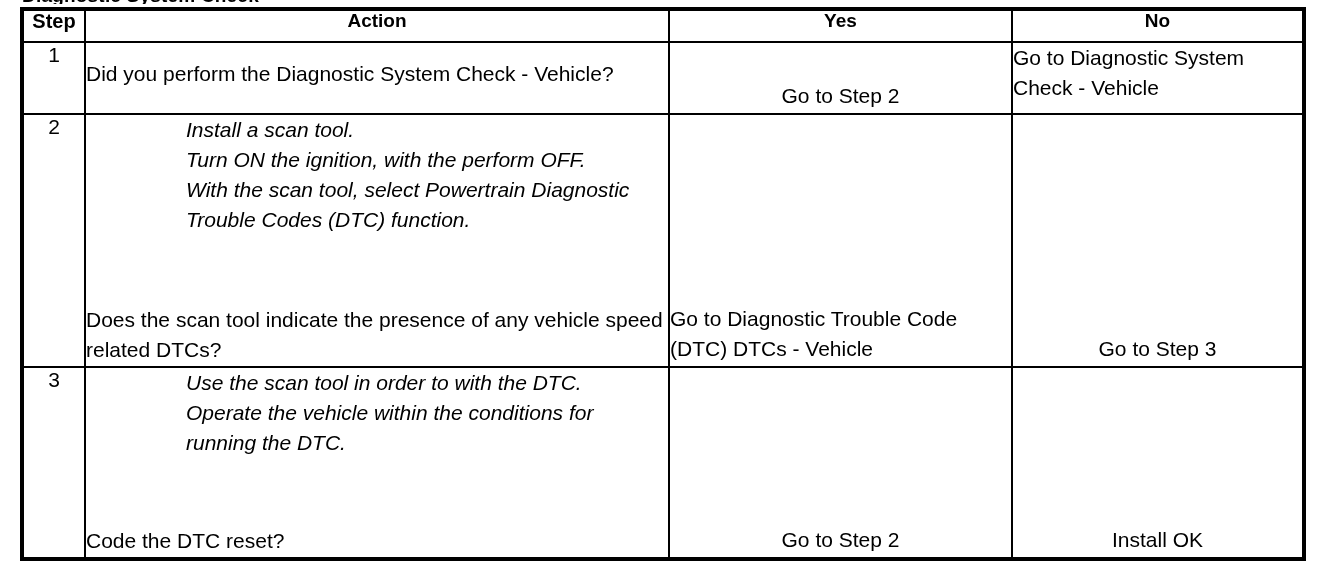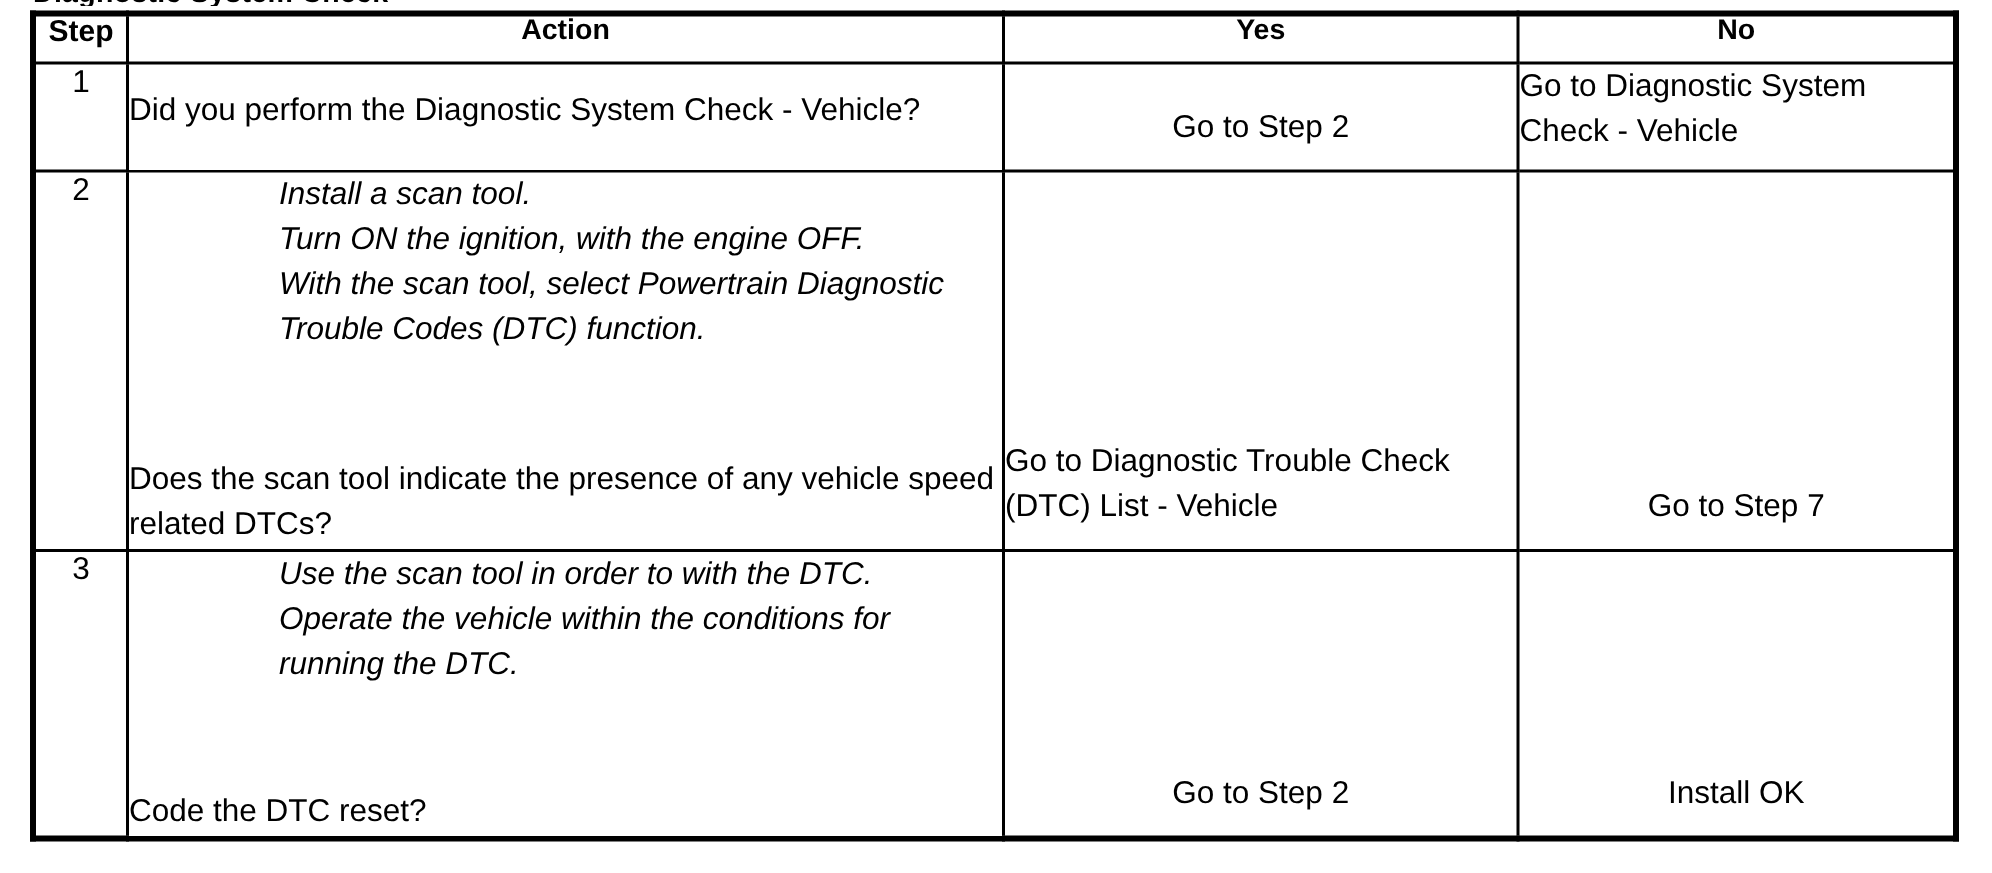--- a/index.html
+++ b/index.html
@@ -132,21 +132,21 @@
     display: flex;
     flex-direction: column;
   }
   .ans-text { width: 100%; }
 
   .ans-top    .ans-inner { justify-content: flex-start; }
   .ans-bottom .ans-inner { justify-content: flex-end; }
   .ans-left   .ans-text  { text-align: left; }
   .ans-center .ans-text  { text-align: center; }
 
-  .ans-bottom .ans-text { padding-bottom: 13px; }
+  .ans-bottom .ans-text { padding-bottom: 2px; }
 </style>
 </head>
 <body>
 
 <div id="clipped-heading-strip">
   <span class="ghost">Diagnostic System Check</span>
 </div>
 
 <div id="diag-table-wrap">
   <table class="diag-table">
@@ -185,34 +185,34 @@
             </div>
         </td>
       </tr>
 
       <tr style="height:253px;">
         <td class="step-cell">2</td>
         <td class="action-cell">
           <div class="action-inner">
             <ul class="action-steps">
                 <li>Install a scan tool.</li>
-                <li>Turn ON the ignition, with the engine OFF.</li>
+                <li>Turn ON the ignition, with the perform OFF.</li>
                 <li>With the scan tool, select Powertrain Diagnostic Trouble Codes (DTC) function.</li>
               </ul>
             <div class="action-question">Does the scan tool indicate the presence of any vehicle speed related DTCs?</div>
           </div>
         </td>
         <td class="ans-cell ans-bottom ans-left">
           <div class="ans-inner">
-              <div class="ans-text">Go to Diagnostic Trouble Check (DTC) List - Vehicle</div>
-            </div>
-        </td>
-        <td class="ans-cell ans-bottom ans-center">
-          <div class="ans-inner">
-              <div class="ans-text">Go to Step 7</div>
+              <div class="ans-text">Go to Diagnostic Trouble Code (DTC) DTCs - Vehicle</div>
+            </div>
+        </td>
+        <td class="ans-cell ans-bottom ans-center">
+          <div class="ans-inner">
+              <div class="ans-text">Go to Step 3</div>
             </div>
         </td>
       </tr>
 
       <tr style="height:192px;">
         <td class="step-cell">3</td>
         <td class="action-cell">
           <div class="action-inner">
             <ul class="action-steps">
                 <li>Use the scan tool in order to with the DTC.</li>

